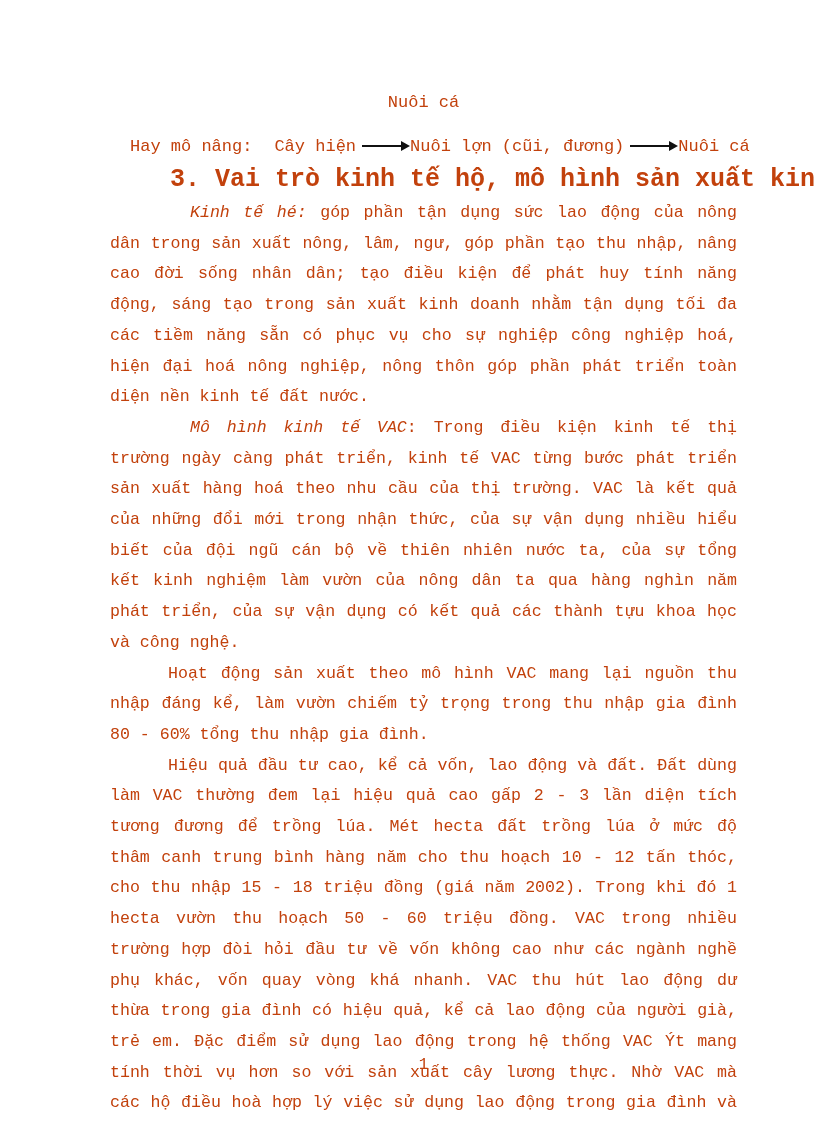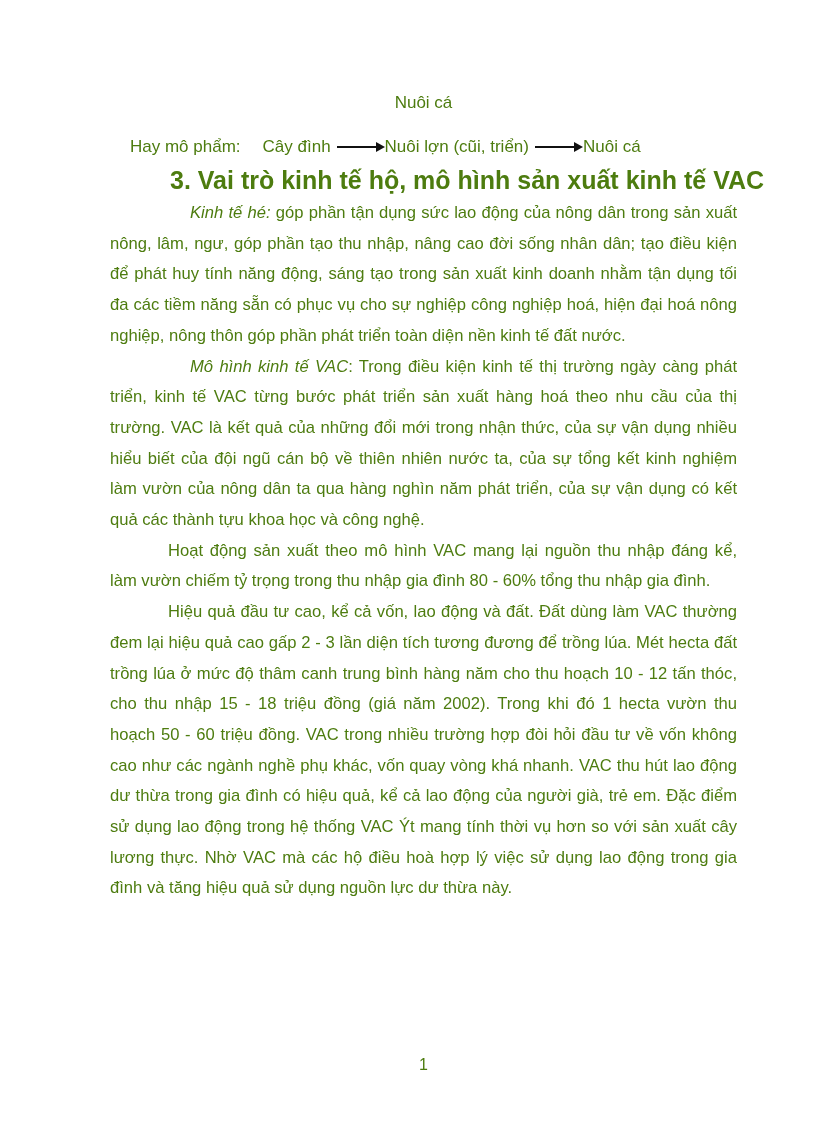--- a/index.html
+++ b/index.html
@@ -5,22 +5,22 @@
   html, body {
     margin: 0;
     padding: 0;
     background: #ffffff;
   }
   .page {
     position: relative;
     width: 816px;
     height: 1123px;
     background: #ffffff;
-    color: #4d7c0f;
-    font-family: Liberation Sans, sans-serif;
+    color: #c2410c;
+    font-family: Liberation Mono, monospace;
     overflow: hidden;
   }
   .content {
     position: absolute;
     left: 110px;
     top: 0;
     width: 627px;
   }
   .doc-title {
     margin-top: 92px;
@@ -89,21 +89,21 @@
 </style>
 </head>
 <body>
 
 <div class="page">
   <div class="content">
 
     <div class="doc-title">Nuôi cá</div>
 
     <div class="diagram">
-      <span class="dlabel">Hay mô phẩm:</span><span>Cây đình</span><span class="arrow"></span><span>Nuôi lợn (cũi, triển)</span><span class="arrow"></span><span>Nuôi cá</span>
+      <span class="dlabel">Hay mô nâng:</span><span>Cây hiện</span><span class="arrow"></span><span>Nuôi lợn (cũi, đương)</span><span class="arrow"></span><span>Nuôi cá</span>
     </div>
 
     <div class="heading">3. Vai trò kinh tế hộ, mô hình sản xuất kinh tế VAC</div>
 
     <p class="body-par first"><span class="lead-italic">Kinh tế hé:</span><span> góp phần tận dụng sức lao động của nông dân trong sản xuất nông, lâm, ngư, góp phần tạo thu nhập, nâng cao đời sống nhân dân; tạo điều kiện để phát huy tính năng động, sáng tạo trong sản xuất kinh doanh nhằm tận dụng tối đa các tiềm năng sẵn có phục vụ cho sự nghiệp công nghiệp hoá, hiện đại hoá nông nghiệp, nông thôn góp phần phát triển toàn diện nền kinh tế đất nước.</span></p>
 
     <p class="body-par"><span class="lead-italic">Mô hình kinh tế VAC</span><span>: Trong điều kiện kinh tế thị trường ngày càng phát triển, kinh tế VAC từng bước phát triển sản xuất hàng hoá theo nhu cầu của thị trường. VAC là kết quả của những đổi mới trong nhận thức, của sự vận dụng nhiều hiểu biết của đội ngũ cán bộ về thiên nhiên nước ta, của sự tổng kết kinh nghiệm làm vườn của nông dân ta qua hàng nghìn năm phát triển, của sự vận dụng có kết quả các thành tựu khoa học và công nghệ.</span></p>
 
 
 

